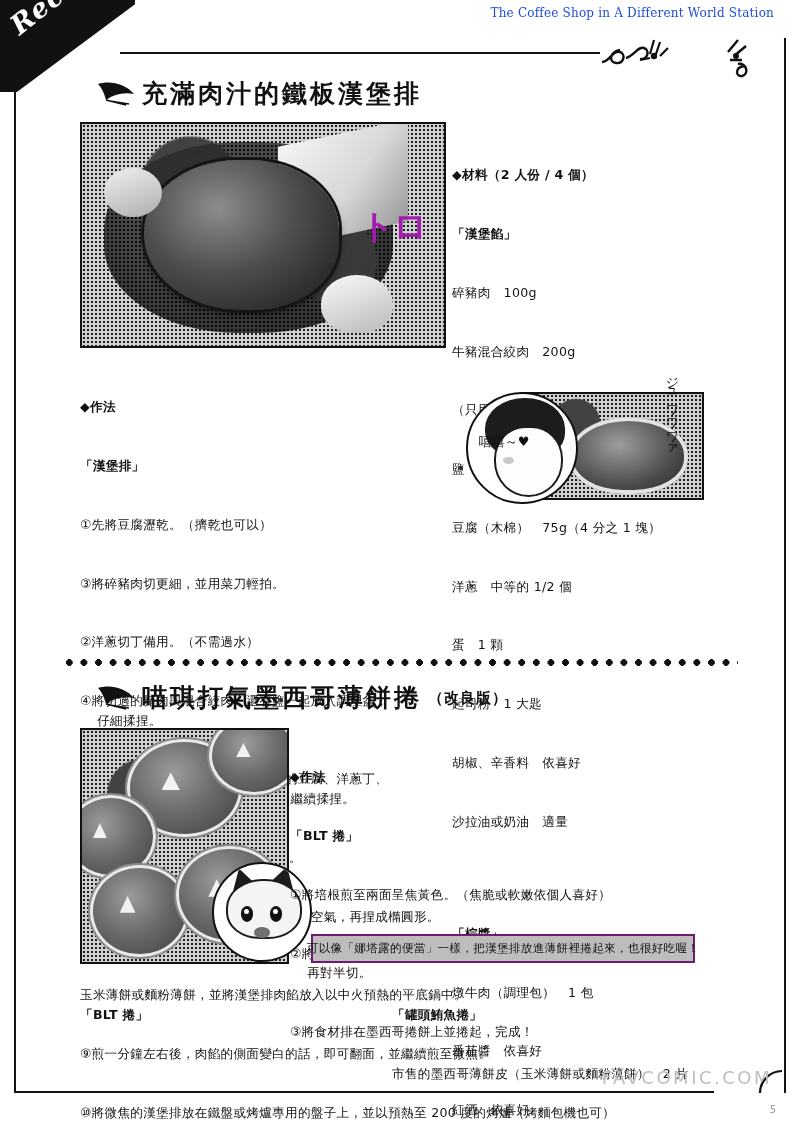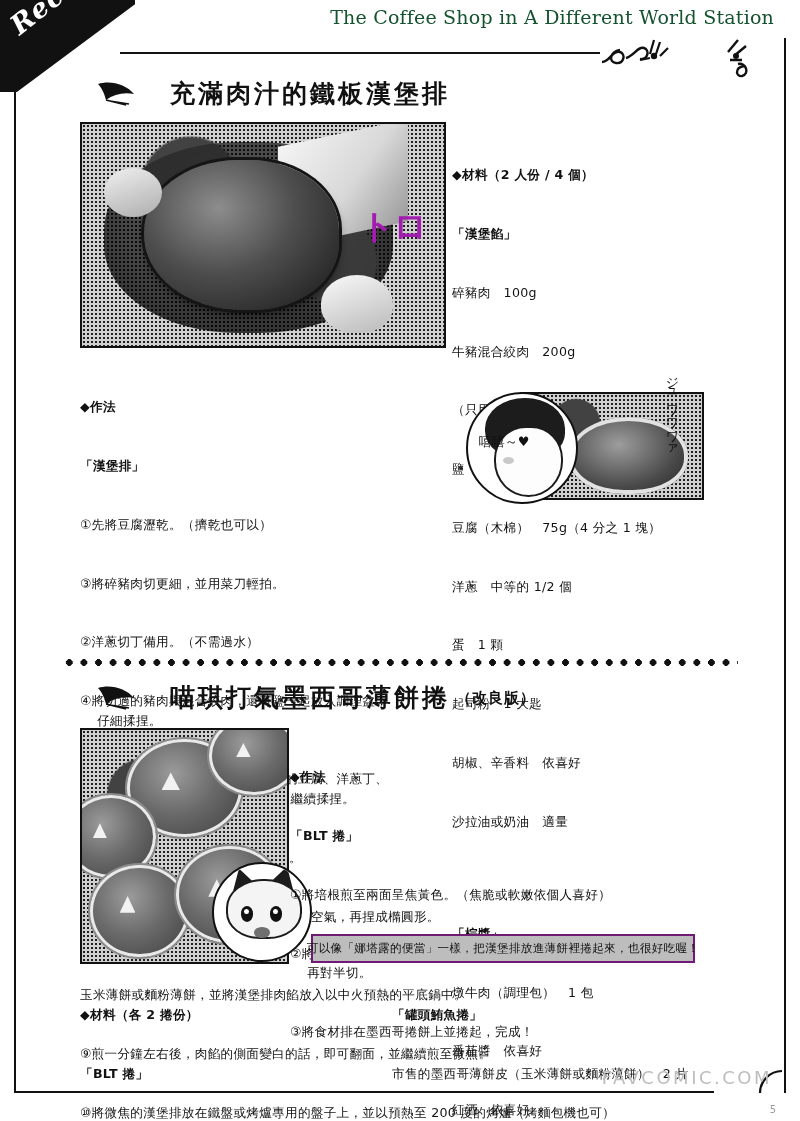--- a/index.html
+++ b/index.html
@@ -33,36 +33,35 @@
     transform:rotate(-38deg);transform-origin:left top;
     color:#fff;font-family:"DejaVu Serif","Liberation Serif",serif;
     font-size:27px;font-style:italic;font-weight:700;letter-spacing:1px;
     white-space:nowrap;
   }
 
   
   .header-title{
     position:absolute;right:26px;top:6px;
     font-family:"DejaVu Serif","Liberation Serif",serif;
-    font-size:19px;letter-spacing:.2px;white-space:nowrap;color:#14532d;text-align:center;
+    font-size:12px;letter-spacing:.2px;white-space:nowrap;color:#1d4ed8;text-align:center;
   }
 
   
   .cjk{font-family:"DejaVu Sans","Liberation Sans",sans-serif;color:#111;}
 
   
   .rtitle{position:absolute;display:flex;align-items:flex-end;gap:6px;}
   .rtitle .leaf{
     width:40px;height:26px;position:relative;flex:none;
   }
   .rtitle .leaf svg{display:block;}
   .rtitle .t{
     font-size:25px;font-weight:700;letter-spacing:3px;line-height:1;
     font-family:"DejaVu Sans","Liberation Sans",sans-serif;
-    margin-left:28px;
   }
   .rtitle .sub{font-size:15px;font-weight:700;letter-spacing:1px;padding-bottom:2px;}
 
   
   .photo{position:absolute;border:2px solid #111;overflow:hidden;background:#cfcfcf;}
   .halftone{
     position:absolute;inset:0;
     background-image:
       radial-gradient(circle at 30% 28%, #2a2a2a 0 16%, transparent 17%),
       radial-gradient(circle at 70% 62%, #3a3a3a 0 14%, transparent 15%),
@@ -305,21 +304,20 @@
     
     
     
   </div>
 
   <div class="callout">
     <span class="txt cjk">可以像「娜塔露的便當」一樣，把漢堡排放進薄餅裡捲起來，也很好吃喔！</span>
   </div>
 
   <div class="block cjk" style="left:80px;top:966px;width:300px;">
-    <div class="hd">◆材料（各 2 捲份）</div>
     <div class="hd">「BLT 捲」</div>
     
     
     
     
     
   </div>
 
   <div class="block cjk" style="left:392px;top:966px;width:330px;">
     <div class="hd">「罐頭鮪魚捲」</div>

